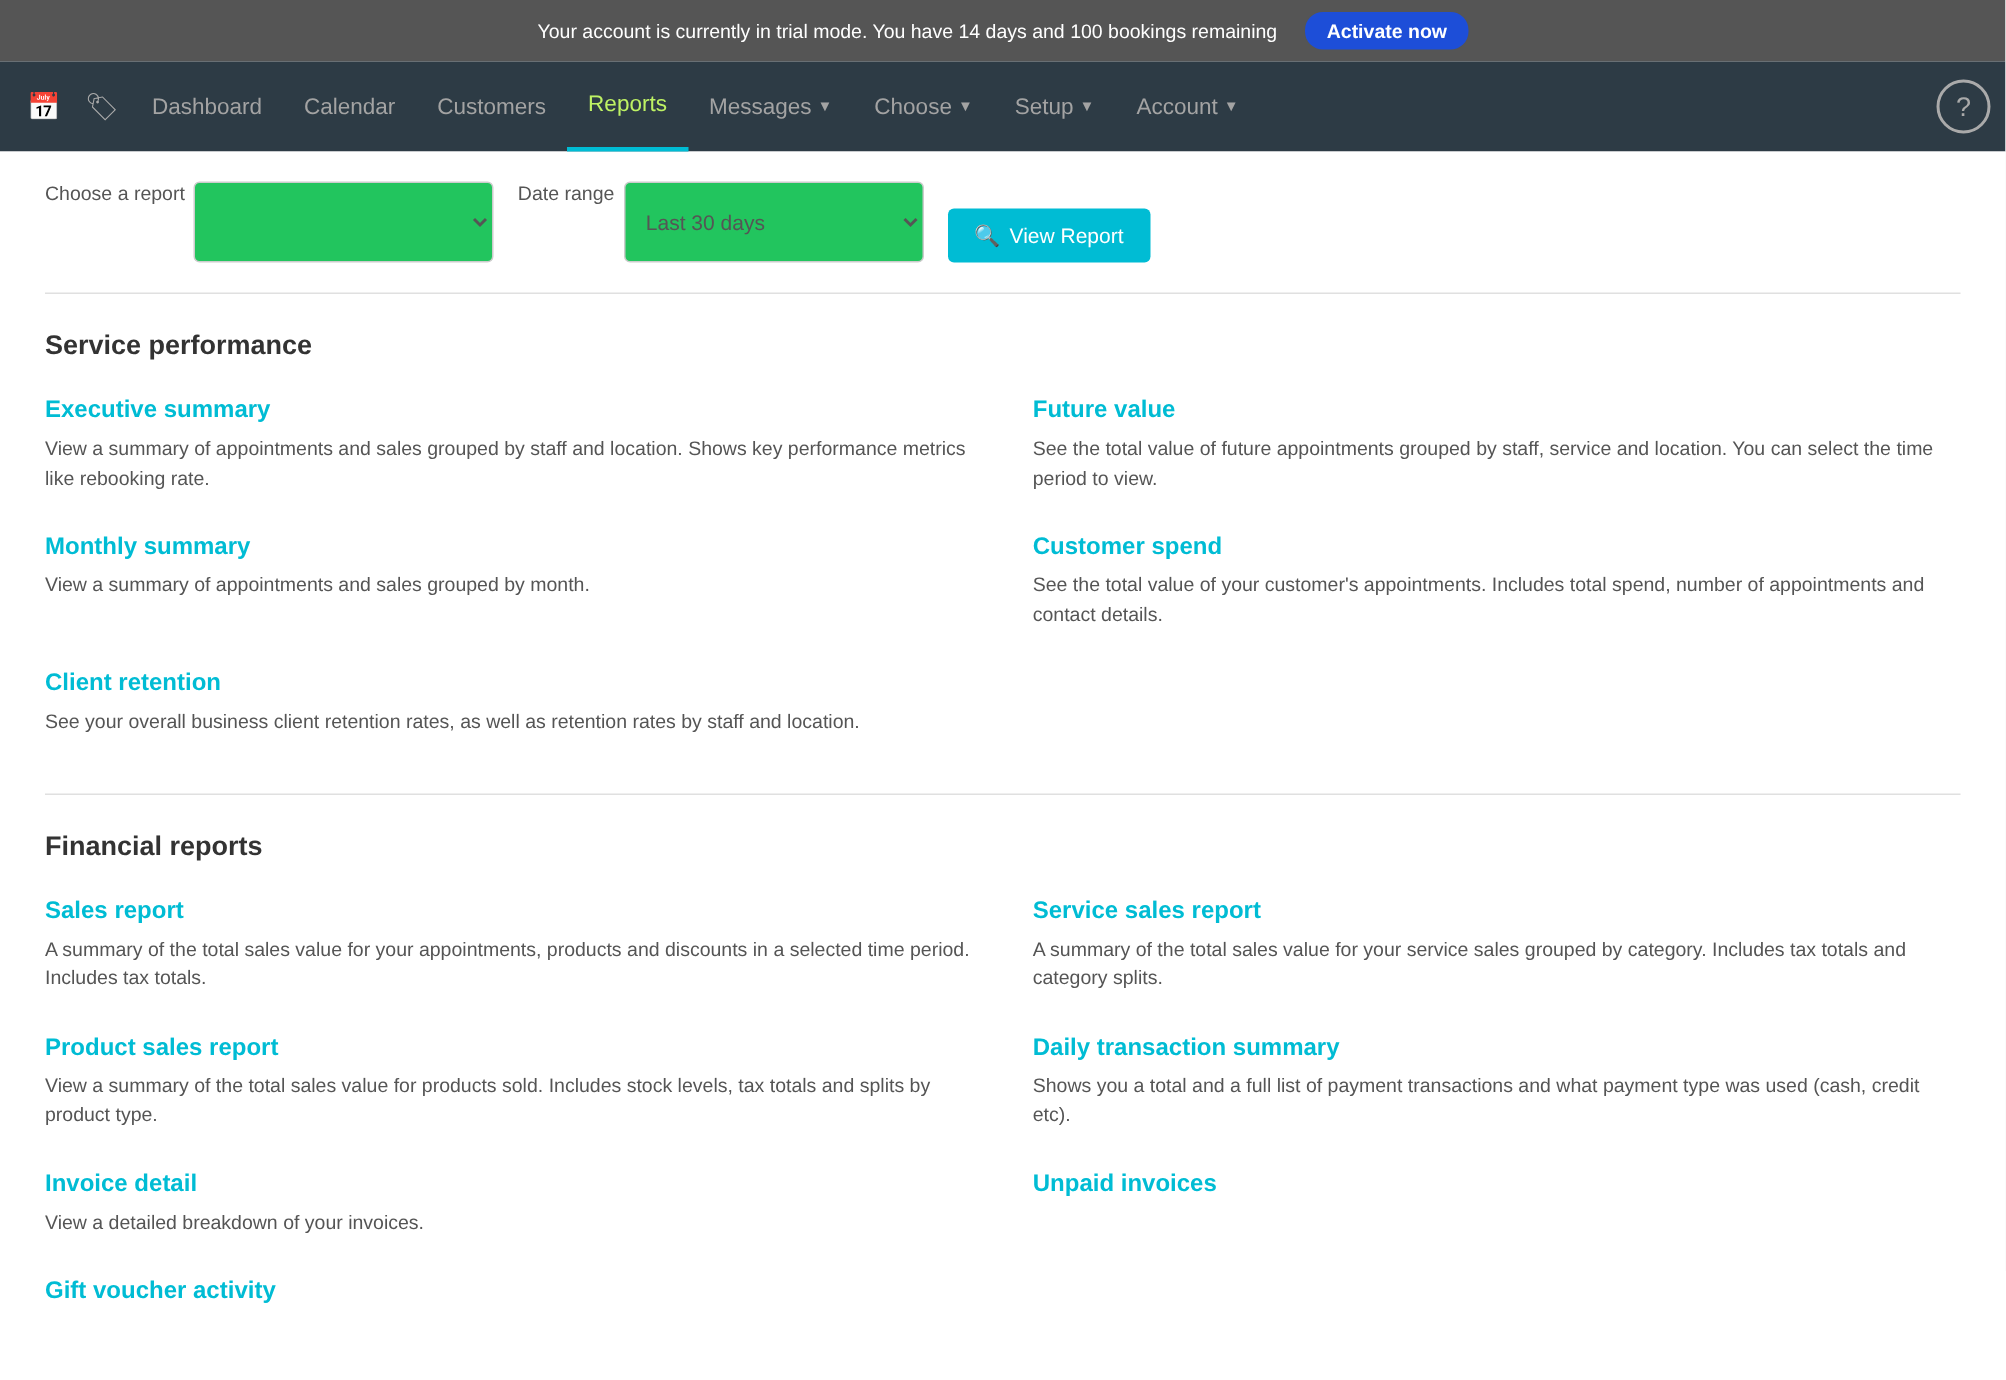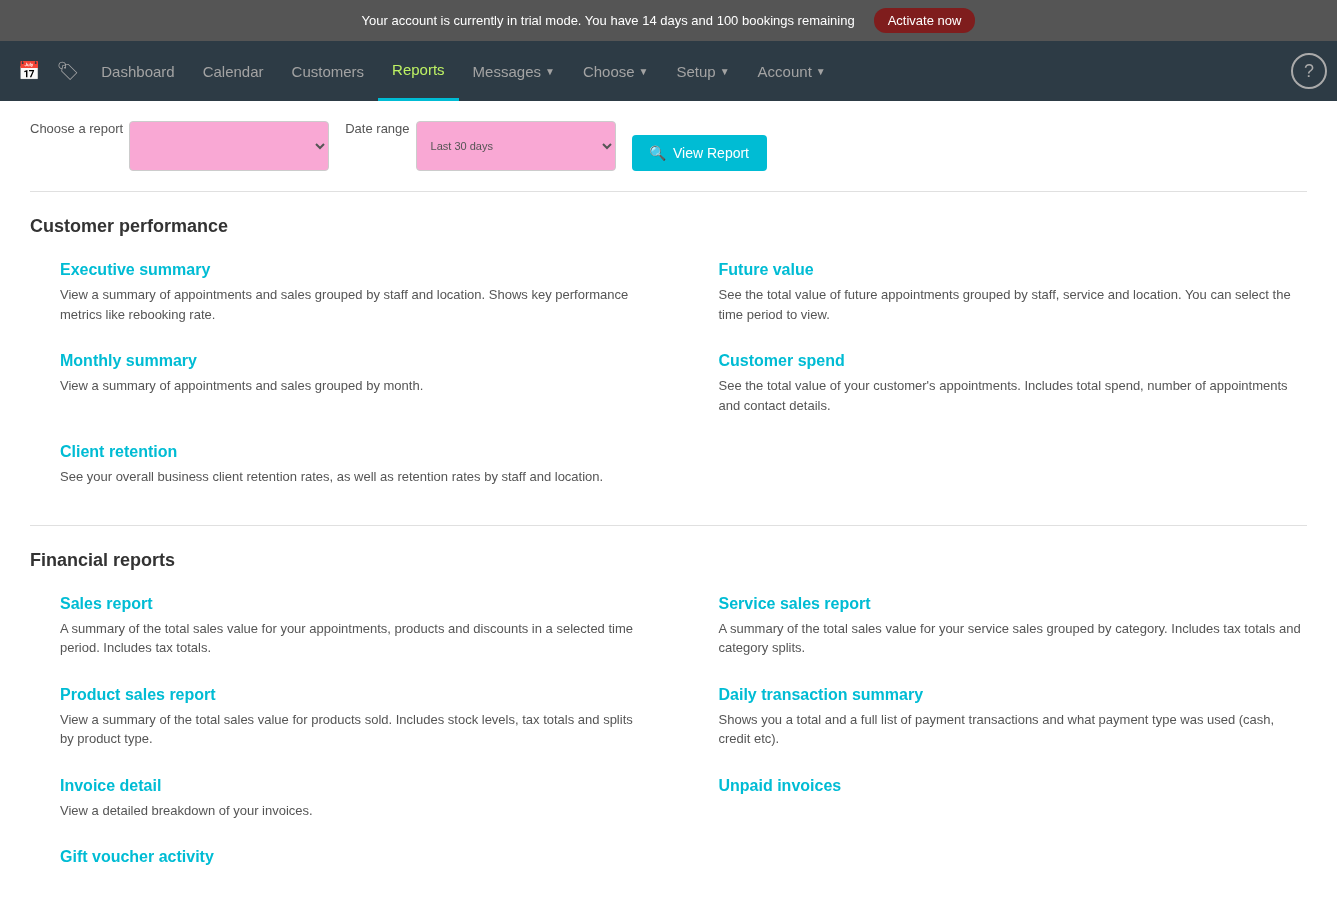--- a/index.html
+++ b/index.html
@@ -11,28 +11,28 @@
       color: #fff;
       text-align: center;
       padding: 8px 16px;
       font-size: 13px;
       display: flex;
       align-items: center;
       justify-content: center;
       gap: 19px;
     }
     .trial-banner .activate-btn {
-      background: #7f1d1d;
+      background: #1d4ed8;
       color: #fff;
       border: none;
       padding: 5px 14px;
       border-radius: 12px;
       cursor: pointer;
       font-size: 13px;
-      font-weight: normal;
+      font-weight: bold;
     }
 
     
     .top-nav {
       background: #2d3b45;
       display: flex;
       align-items: center;
       padding: 0 10px;
       height: 60px;
     }
@@ -100,23 +100,23 @@
       gap: 6px;
     }
     .filter-group label {
       font-size: 13px;
       color: #555;
     }
     .filter-group select {
       border: 1px solid #ccc;
       border-radius: 4px;
       padding: 17px 10px;
-      font-size: 11px;
+      font-size: 14px;
       color: #555;
-      background: #f9a8d4;
+      background: #22c55e;
       cursor: pointer;
       min-width: 200px;
     }
     .view-report-btn {
       background: #00bcd4;
       color: #fff;
       border: none;
       padding: 8px 18px;
       border-radius: 4px;
       cursor: pointer;
@@ -144,21 +144,20 @@
 
     
     .reports-grid {
       display: grid;
       grid-template-columns: 1fr 1fr;
       gap: 0 40px;
     }
 
     .report-item {
       margin-bottom: 28px;
-      margin-left: 30px;
     }
     .report-link {
       color: #00bcd4;
       font-size: 16px;
       font-weight: bold;
       cursor: pointer;
       text-decoration: none;
       display: block;
       margin-bottom: 6px;
     }
@@ -236,21 +235,21 @@
     </div>
     <button class="view-report-btn">
       <span>🔍</span>
       <span>View Report</span>
     </button>
   </div>
 
   <hr class="divider">
 
   <div class="section-block">
-    <div class="section-title">Customer performance</div>
+    <div class="section-title">Service performance</div>
     <div class="reports-grid">
       <div class="report-item">
         <a class="report-link">Executive summary</a>
         <p class="report-desc">View a summary of appointments and sales grouped by staff and location. Shows key performance metrics like rebooking rate.</p>
       </div>
       <div class="report-item">
         <a class="report-link">Future value</a>
         <p class="report-desc">See the total value of future appointments grouped by staff, service and location. You can select the time period to view.</p>
       </div>
       <div class="report-item">

